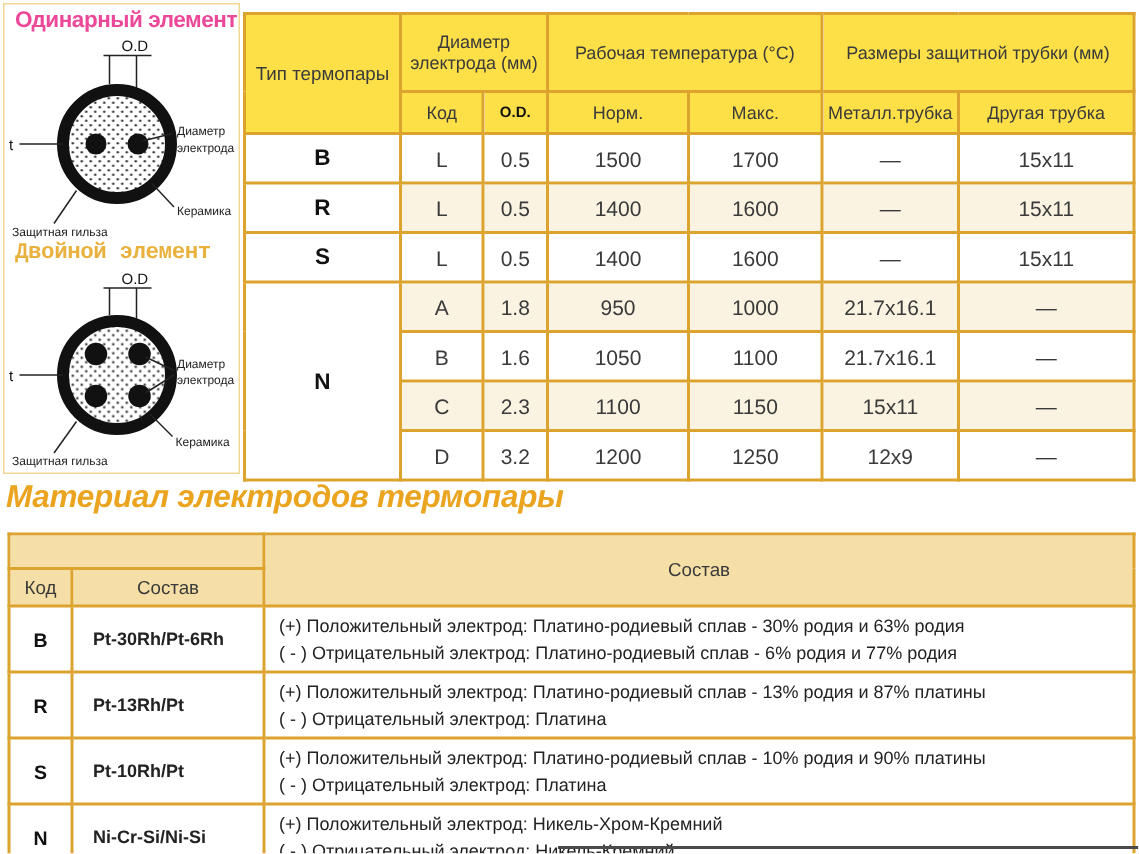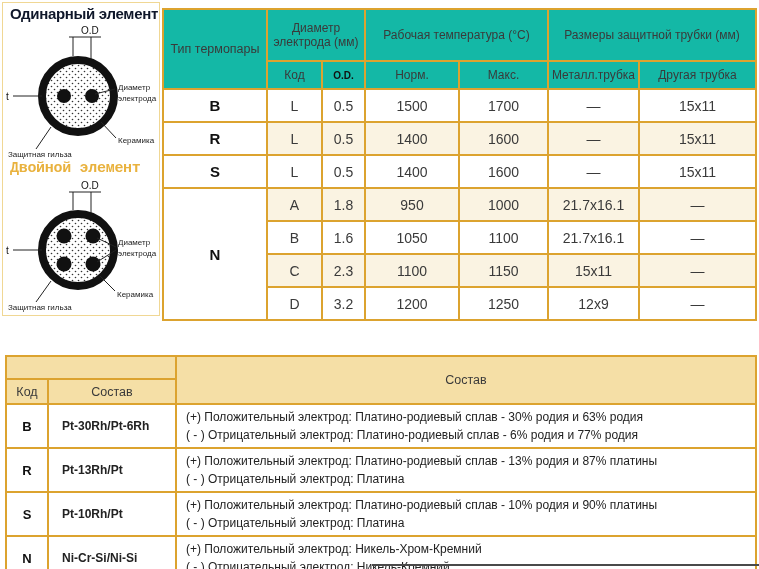--- a/index.html
+++ b/index.html
@@ -3,35 +3,35 @@
 <meta charset="utf-8">
 <style>
   html,body{margin:0;padding:0;background:#fff;}
   .page{position:relative;width:759px;height:569px;background:#ffffff;
         font-family:"Liberation Sans",sans-serif;overflow:hidden;}
 
   
   .diagram-panel{position:absolute;left:2px;top:2px;width:158px;height:314px;
                  box-sizing:border-box;border:1px solid #F0D794;background:#fff;
                  padding:1px 2px;}
-  .diagram-title{font-size:15px;font-weight:bold;color:#0f172a;
+  .diagram-title{font-size:15px;font-weight:bold;color:#ec4899;
                  padding:1px 0 0 5px;letter-spacing:-0.3px;white-space:nowrap;}
   .diagram-title.gold{color:#E9B23E;font-family:Liberation Mono, monospace;}
   svg.diagram{display:block;margin:0 auto;}
   .dlabel{font-size:8px;fill:#222;}
   .dlabel-big{font-size:10px;fill:#111;}
   .leader{stroke:#222;stroke-width:1;fill:none;}
 
   
   table.main-table{position:absolute;left:162px;top:8px;border-collapse:collapse;
                    table-layout:fixed;}
   table.main-table th, table.main-table td{
       border:2px solid #DCA32F;text-align:center;vertical-align:middle;
       padding:0;overflow:hidden;}
-  table.main-table th{background:#14b8a6;font-weight:normal;font-size:12px;color:#3a3a3a;}
+  table.main-table th{background:#fde047;font-weight:normal;font-size:12px;color:#3a3a3a;}
   table.main-table th.od{font-weight:bold;font-size:10px;color:#111;}
   table.main-table td{font-size:14px;color:#3a3a3a;background:#fff;}
   table.main-table td.type-cell{font-weight:bold;font-size:15px;color:#111;background:#fff;}
   table.main-table tr.stripe td{background:#FAF3E2;}
   table.main-table tr.stripe td.type-cell{background:#fff;}
 
   
   .section-title{position:absolute;left:4px;top:320px;font-size:21px;
                  font-weight:bold;font-style:italic;color:#EAA41F;
                  letter-spacing:-0.2px;white-space:nowrap;}
@@ -212,20 +212,21 @@
         <td>D</td>
         <td>3.2</td>
         <td>1200</td>
         <td>1250</td>
         <td>12x9</td>
         <td>—</td>
       </tr>
     </tbody>
   </table>
 
+  <div class="section-title">Материал электродов термопары</div>
 
   <table class="mat-table">
     <colgroup>
       <col style="width:42px">
         <col style="width:128px">
         <col style="width:580px">
     </colgroup>
     <tbody>
       <tr style="height:23px">
         <th colspan="2"></th>

